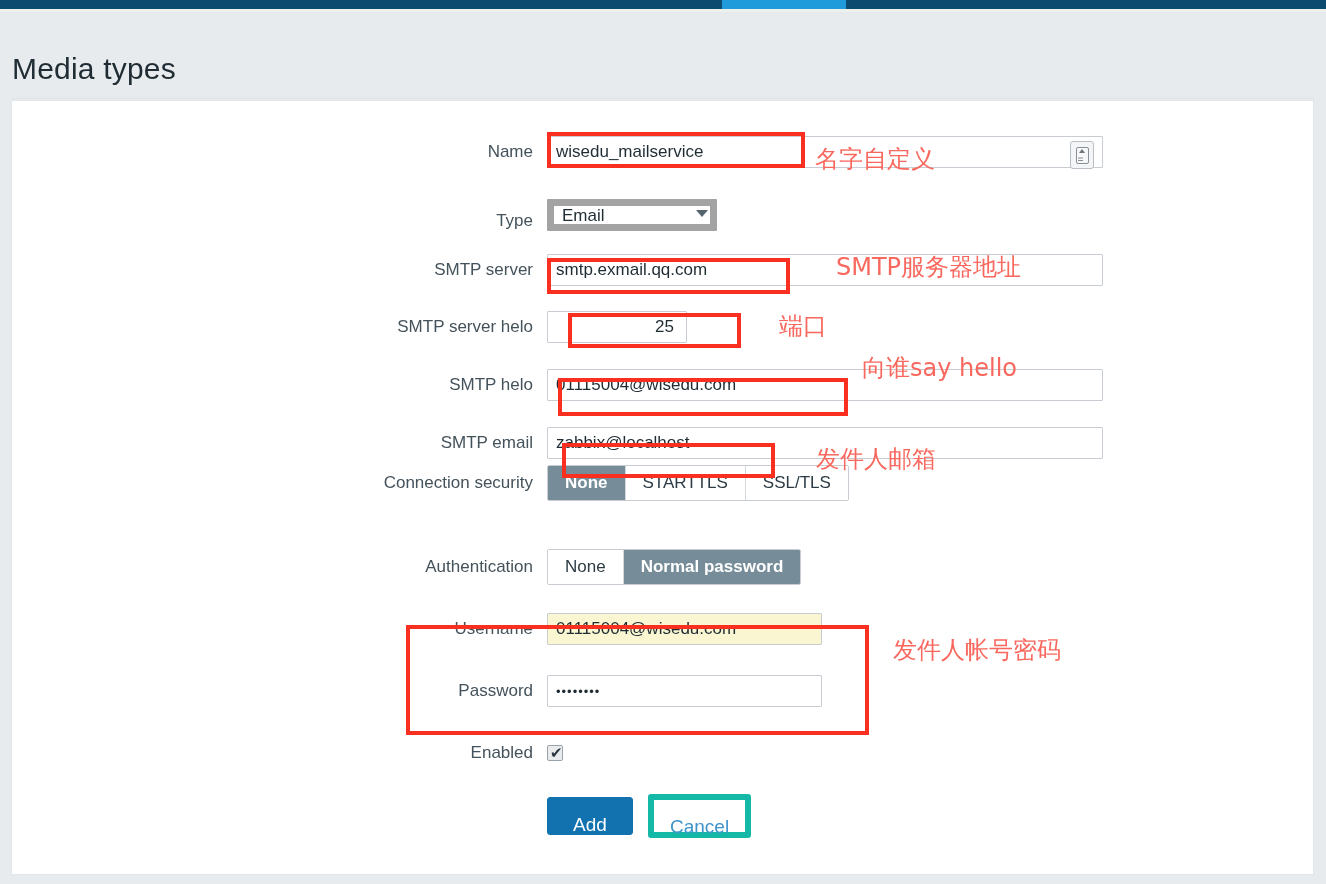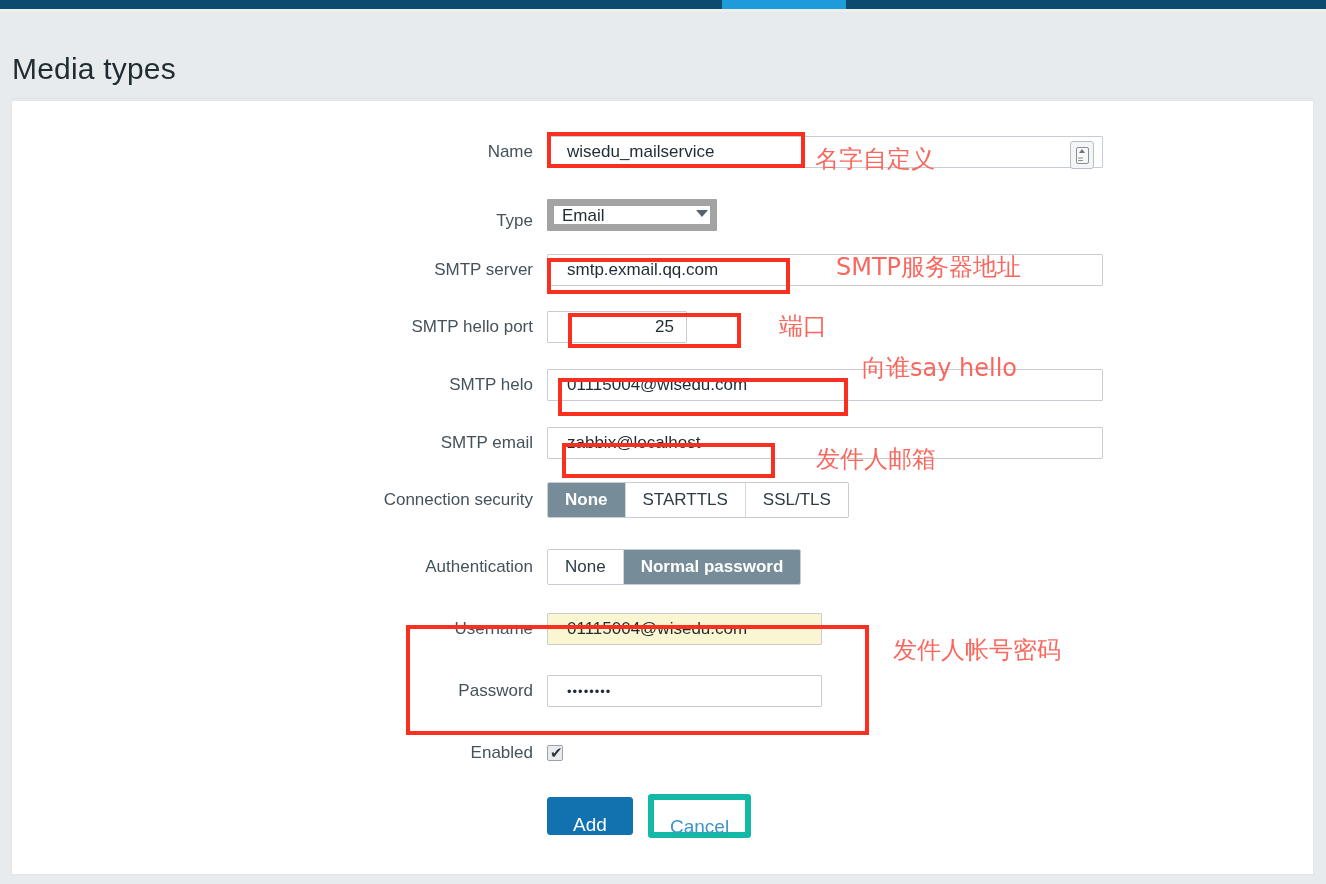--- a/index.html
+++ b/index.html
@@ -98,21 +98,21 @@
   }
 
   .text-input {
     height: 32px;
     box-sizing: border-box;
     border: 1px solid #c8cdd3;
     background: #ffffff;
     font-family: "Liberation Sans", sans-serif;
     font-size: 17px;
     color: #1f2c33;
-    padding: 0 19px;
+    padding: 0 8px;
     outline: none;
     border-radius: 1px;
   }
   .text-input.autofill {
     background: #faf6d2;
   }
   .text-input.numeric {
     text-align: right;
     padding-right: 12px;
   }
@@ -312,35 +312,35 @@
       <span class="select-caret"></span>
     </span>
   </div>
 
   <div class="form-row" style="top:150px;">
     <span class="field-label">SMTP server</span>
     <input class="text-input" type="text" style="width: 556px;" value="smtp.exmail.qq.com">
   </div>
 
   <div class="form-row" style="top:207px;">
-    <span class="field-label">SMTP hello port</span>
+    <span class="field-label">SMTP server helo</span>
     <input class="text-input numeric" type="text" style="width: 140px;" value="25">
   </div>
 
   <div class="form-row" style="top:265px;">
     <span class="field-label">SMTP helo</span>
     <input class="text-input" type="text" style="width: 556px;" value="01115004@wisedu.com">
   </div>
 
   <div class="form-row" style="top:323px;">
     <span class="field-label">SMTP email</span>
     <input class="text-input" type="text" style="width: 556px;" value="zabbix@localhost">
   </div>
 
-  <div class="form-row" style="top:380px;">
+  <div class="form-row" style="top:363px;">
     <span class="field-label">Connection security</span>
     <span class="segmented">
       <span class="seg selected">None</span>
       <span class="seg">STARTTLS</span>
       <span class="seg">SSL/TLS</span>
     </span>
   </div>
 
   <div class="form-row" style="top:447px;">
     <span class="field-label">Authentication</span>

